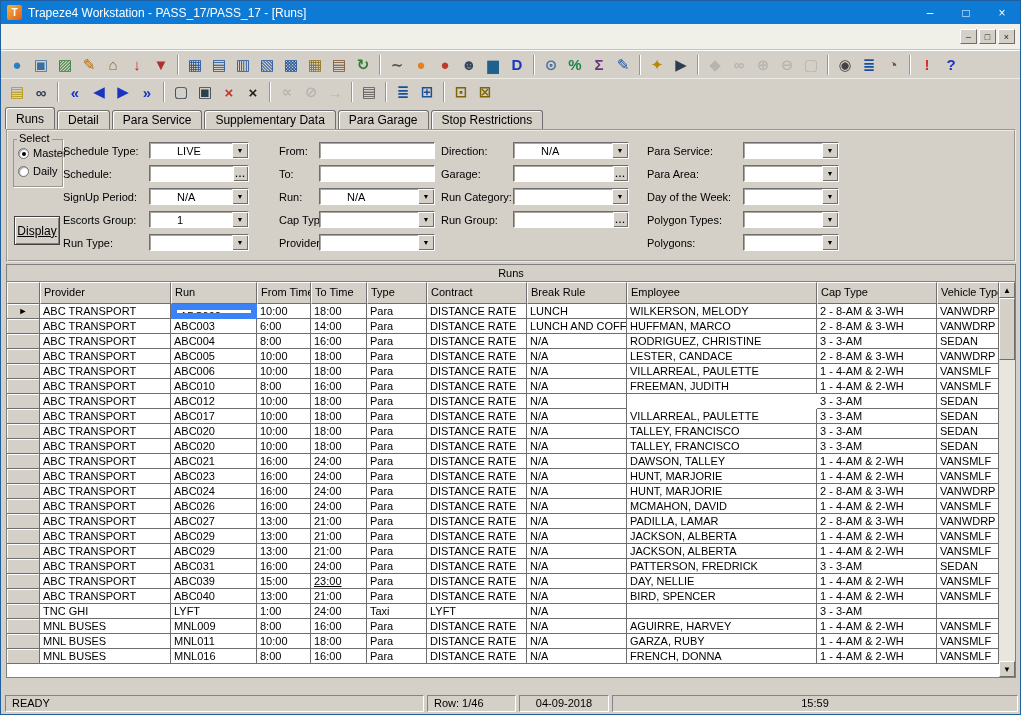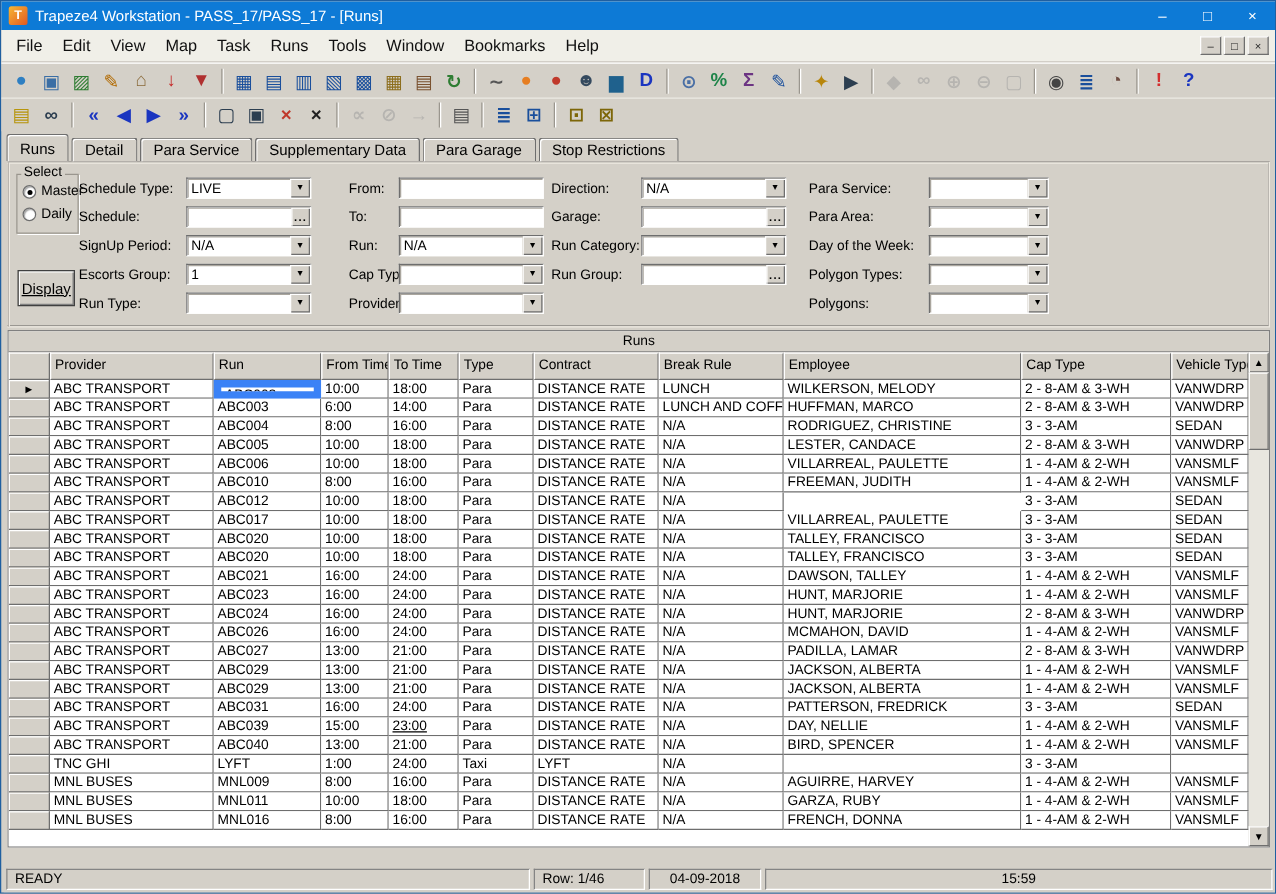--- a/index.html
+++ b/index.html
@@ -38,21 +38,21 @@
   .select-title{position:absolute;left:9px;top:1px;font-size:11px;background:#d4d0c8;padding:0 2px;z-index:2;}
   .select-box{position:absolute;left:5px;top:8px;width:50px;height:48px;border:1px solid #9a968e;box-shadow:1px 1px 0 #fff;}
   .radio-row{position:absolute;display:flex;align-items:center;gap:4px;font-size:11px;white-space:nowrap;}
   .rr1{left:10px;top:16px;} .rr2{left:10px;top:34px;}
   .radio{width:11px;height:11px;border-radius:50%;background:#fff;border:1px solid #6e6e6e;box-shadow:inset 1px 1px 1px rgba(0,0,0,.35);position:relative;flex:0 0 auto;}
   .radio.sel::after{content:"";position:absolute;left:3px;top:3px;width:4px;height:4px;background:#000;border-radius:50%;}
   .display-btn{position:absolute;left:6px;top:85px;width:46px;height:29px;background:#d4d0c8;border:1px solid #404040;box-shadow:inset 1px 1px 0 #fff,inset -1px -1px 0 #808080;font-size:12px;font-family:inherit;text-decoration:underline;}
   .flabel{position:absolute;font-size:11px;height:13px;white-space:nowrap;}
   .flabel.c1{left:55px}.flabel.c2{left:271px}.flabel.c3{left:433px}.flabel.c4{left:639px}
   .flabel.r1{top:14px}.flabel.r2{top:37px}.flabel.r3{top:60px}.flabel.r4{top:83px}.flabel.r5{top:106px}
-  .fctl{position:absolute;height:17px;background:#fff;border:1px solid;border-color:#6e6e6e #fff #fff #6e6e6e;box-shadow:inset 1px 1px 0 #aaa69e;display:flex;}
+  .fctl{position:absolute;height:17px;background:#fff;border:1px solid;border-color:#6e6e6e #fff #fff #6e6e6e;box-shadow:inset 1px 1px 0 #aaa69e;display:flex;padding-left:24px;}
   .fctl.c1{left:141px;width:100px}.fctl.c2{left:311px;width:116px}.fctl.c3{left:505px;width:116px}.fctl.c4{left:735px;width:96px}
   .fctl.r1{top:11px}.fctl.r2{top:34px}.fctl.r3{top:57px}.fctl.r4{top:80px}.fctl.r5{top:103px}
   .fvalue{flex:1;font-size:11px;line-height:16px;padding-left:3px;white-space:nowrap;overflow:hidden;}
   .dd-btn{width:16px;background:#d4d0c8;box-shadow:inset 1px 1px 0 #fff,inset -1px -1px 0 #6e6e6e;display:flex;align-items:center;justify-content:center;font-size:7px;color:#000;flex:0 0 auto;}
   .browse-btn{width:15px;background:#d4d0c8;box-shadow:inset 1px 1px 0 #fff,inset -1px -1px 0 #6e6e6e;display:flex;align-items:flex-end;justify-content:center;font-size:9px;font-weight:bold;letter-spacing:1px;flex:0 0 auto;padding-bottom:2px;}
 
   
   .grid-area{position:absolute;left:5px;top:263px;width:1010px;height:414px;border:1px solid #808080;background:#fff;}
   .grid-caption{position:absolute;left:0;top:0;width:100%;height:17px;background:#d4d0c8;border-bottom:1px solid #808080;font-size:11px;text-align:center;line-height:16px;}
   .grid-header{position:absolute;left:0;top:17px;height:22px;display:flex;}
@@ -81,21 +81,20 @@
     <span class="app-icon">T</span>
     <span class="title-text">Trapeze4 Workstation - PASS_17/PASS_17 - [Runs]</span>
     <span class="win-btns" id="win-btns">
         <span class="win-btn">–</span>
         <span class="win-btn">□</span>
         <span class="win-btn">×</span>
       </span>
   </div>
 
   <div class="menubar">
-    <span id="menu-items"><span class="menu-item">File</span><span class="menu-item">Edit</span><span class="menu-item">View</span><span class="menu-item">Map</span><span class="menu-item">Task</span><span class="menu-item">Runs</span><span class="menu-item">Tools</span><span class="menu-item">Window</span><span class="menu-item">Bookmarks</span><span class="menu-item">Help</span></span>
     <span class="mdi-btns" id="mdi-btns">
         <span class="mdi-btn">–</span>
         <span class="mdi-btn">□</span>
         <span class="mdi-btn">×</span>
       </span>
   </div>
 
   <div class="toolbar" id="toolbar1">
       <span class="tb-btn" style="color: rgb(46, 127, 194);">●</span>
       <span class="tb-btn" style="color: rgb(58, 110, 165);">▣</span>

